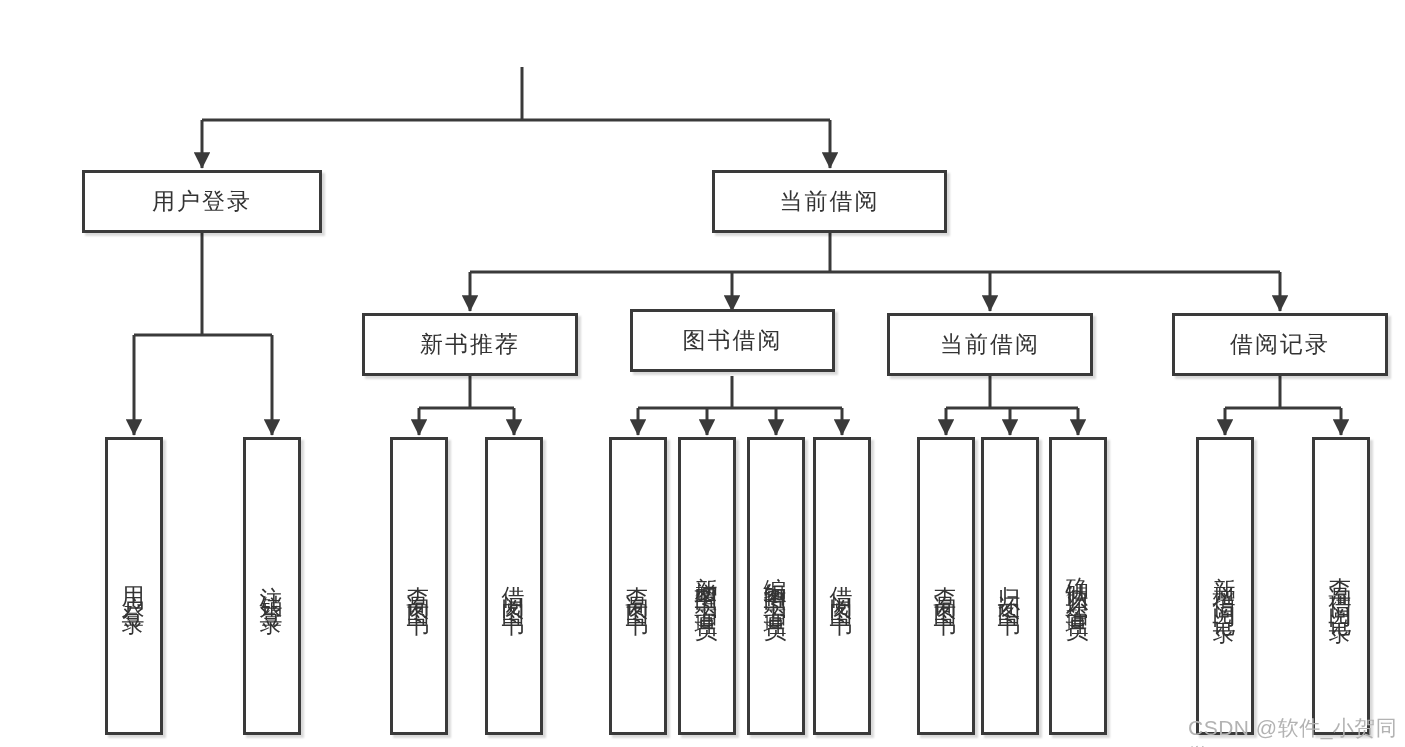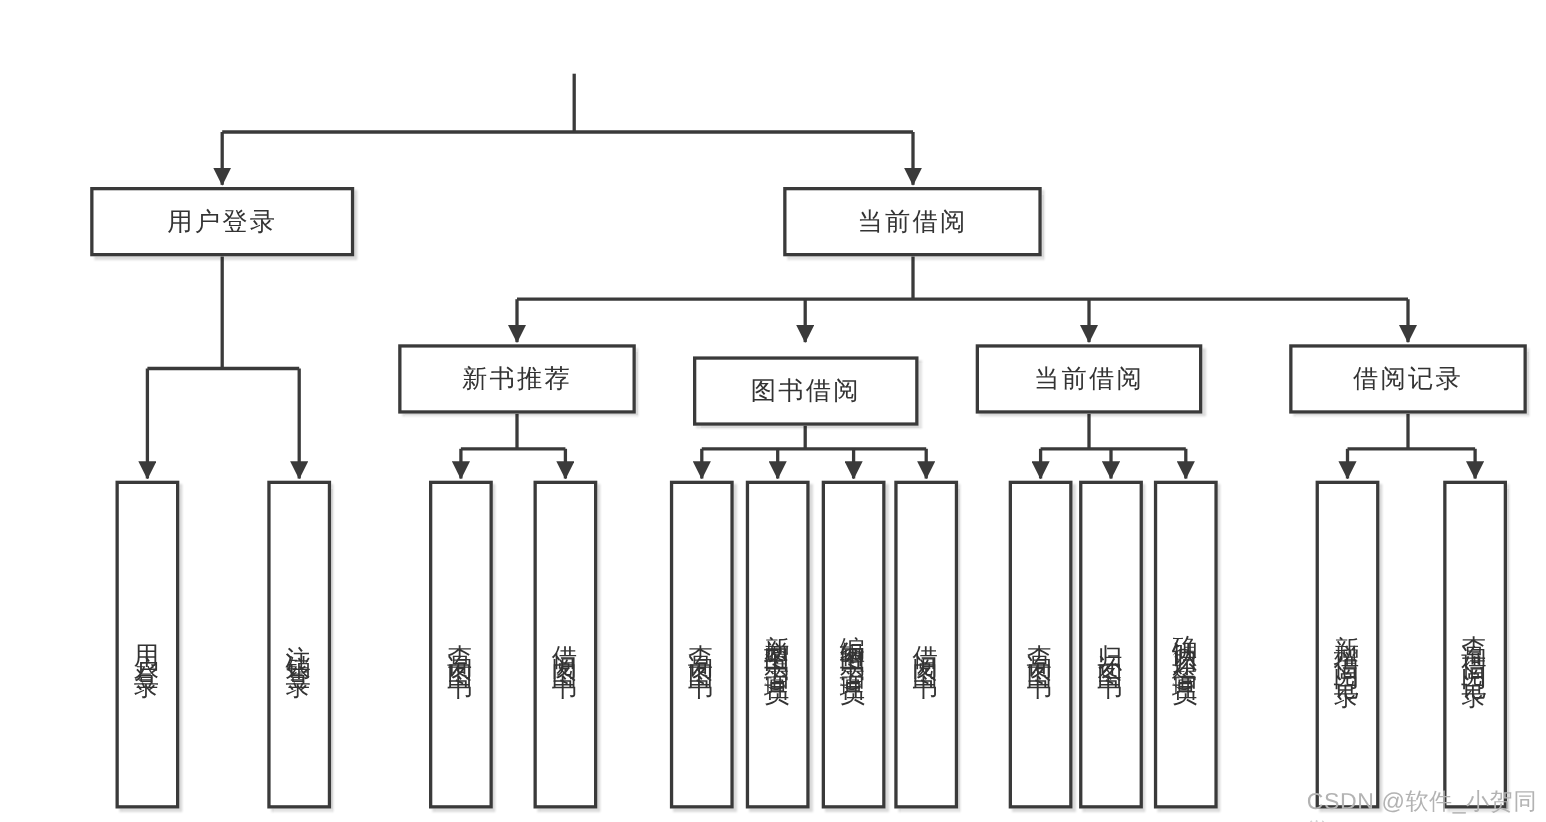--- a/index.html
+++ b/index.html
@@ -103,21 +103,21 @@
     <path class="wire" d="M1225,408 H1341"></path>
     <path class="wire" d="M1225,408 V435" marker-end="url(#arrow)"></path>
     <path class="wire" d="M1341,408 V435" marker-end="url(#arrow)"></path>
   </svg>
 
 
   <div class="node" style="left:82px; top:170px; width:240px; height:63px;">用户登录</div>
   <div class="node" style="left:712px; top:170px; width:235px; height:63px;">当前借阅</div>
 
   <div class="node" style="left:362px; top:313px; width:216px; height:63px;">新书推荐</div>
-  <div class="node" style="left:630px; top:324px; width:205px; height:63px;">图书借阅</div>
+  <div class="node" style="left:630px; top:309px; width:205px; height:63px;">图书借阅</div>
   <div class="node" style="left:887px; top:313px; width:206px; height:63px;">当前借阅</div>
   <div class="node" style="left:1172px; top:313px; width:216px; height:63px;">借阅记录</div>
 
   <div class="node vertical" style="left:105px; top:437px; width:58px; height:298px;">用户登录</div>
   <div class="node vertical" style="left:243px; top:437px; width:58px; height:298px;">注销登录</div>
 
   <div class="node vertical" style="left:390px; top:437px; width:58px; height:298px;">查询图书</div>
   <div class="node vertical" style="left:485px; top:437px; width:58px; height:298px;">借阅图书</div>
 
   <div class="node vertical" style="left:609px; top:437px; width:58px; height:298px;">查询图书</div>

